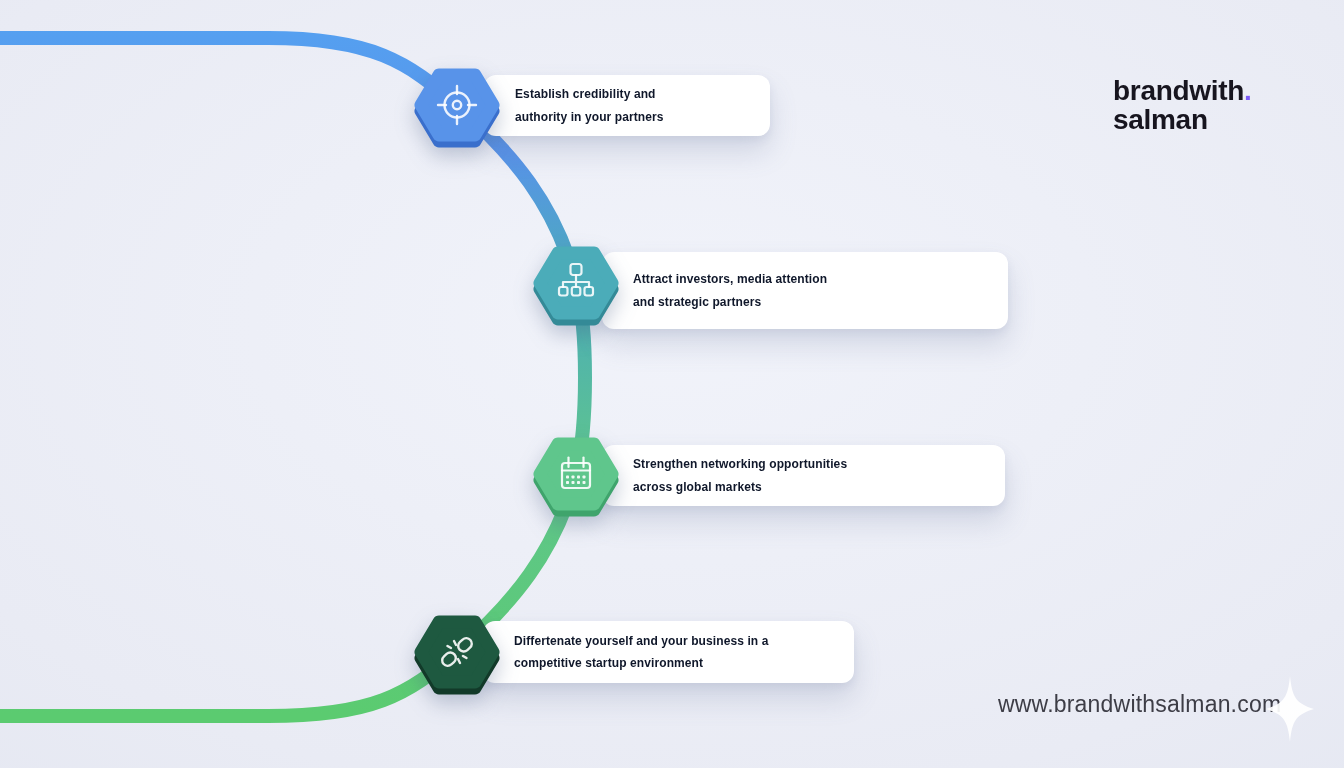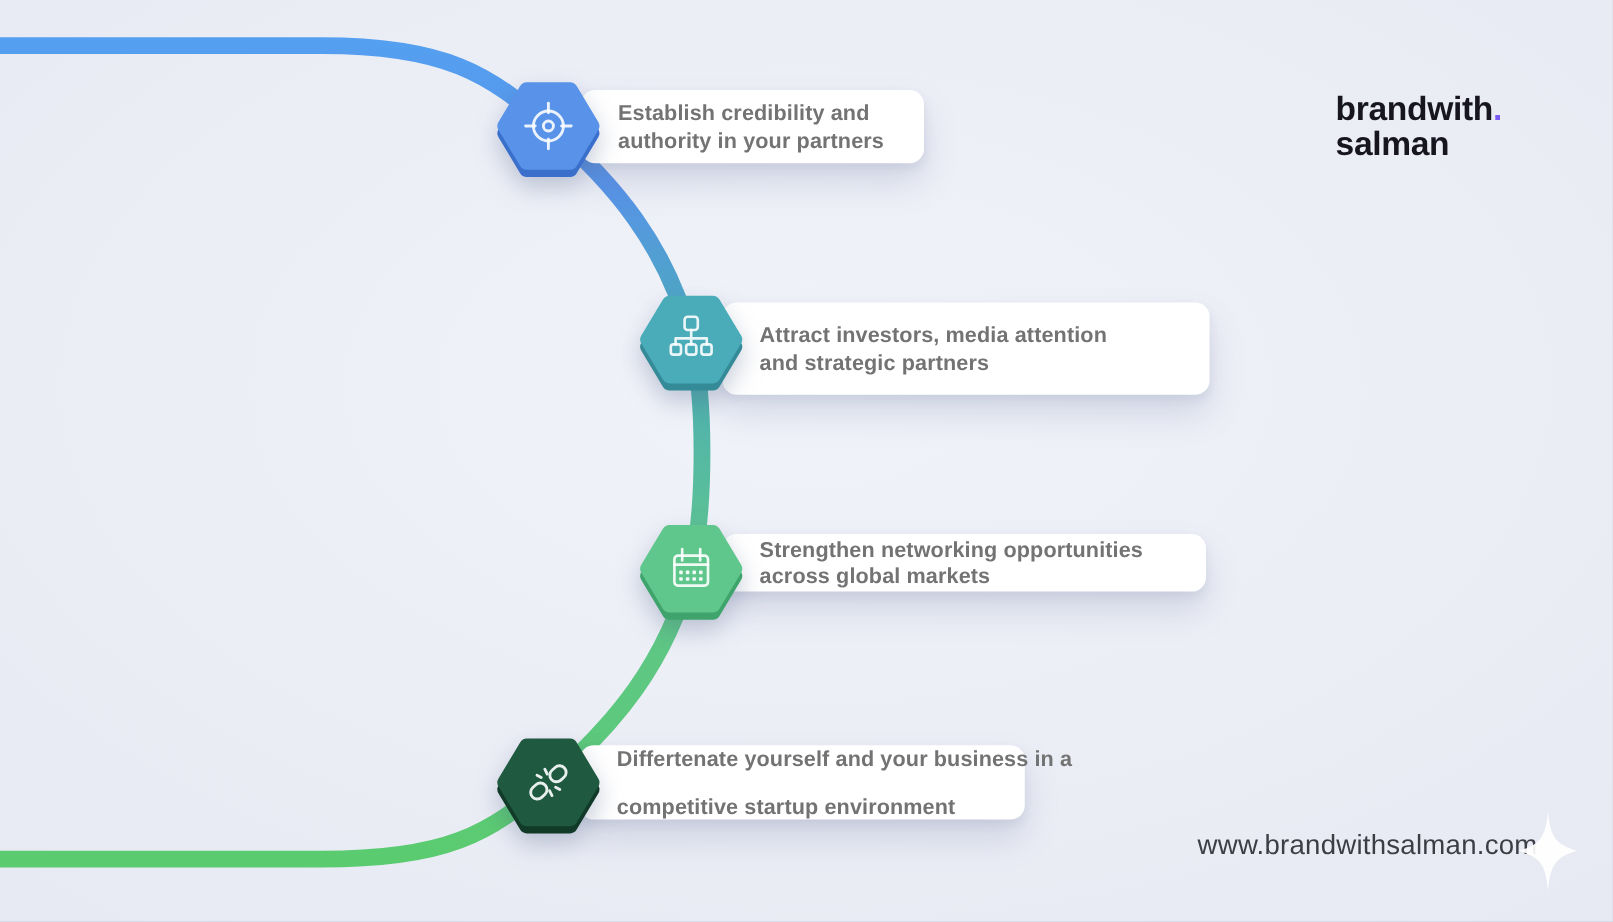--- a/index.html
+++ b/index.html
@@ -22,27 +22,27 @@
   }
   .logo .dot{color:#7b5af6;}
   .card{
     position:absolute;background:#ffffff;border-radius:12px;
     box-shadow:0 16px 28px rgba(96,108,150,.20),0 4px 8px rgba(96,108,150,.10);
     display:flex;flex-direction:column;justify-content:center;
     padding-left:31px;box-sizing:border-box;
   }
   .card span{
     display:block;white-space:nowrap;
-    font-size:18px;line-height:22.5px;font-weight:700;color:#737373;letter-spacing:.1px;
+    font-size:12px;line-height:22.5px;font-weight:700;color:#0f172a;letter-spacing:.1px;
   }
   .hex{position:absolute;width:110px;height:100px;filter:drop-shadow(0 9px 10px rgba(70,90,130,.30));}
   #card-1{left:484px;top:75px;width:286px;height:61px;}
   #card-2{left:602px;top:252px;width:406px;height:77px;}
-  #card-3{left:602px;top:445px;width:403px;height:48px;}
-  #card-4{left:483px;top:621px;width:371px;height:62px;justify-content:space-between;}
+  #card-3{left:602px;top:445px;width:403px;height:61px;}
+  #card-4{left:483px;top:621px;width:371px;height:62px;}
   #hex-1{left:402px;top:55px;}
   #hex-2{left:521px;top:233px;}
   #hex-3{left:521px;top:424px;}
   #hex-4{left:402px;top:602px;}
   .site-url{
     position:absolute;left:998px;top:691px;width:272px;
     font-size:23px;color:#3d3d46;letter-spacing:.2px;
   }
   .sparkle{position:absolute;left:1262px;top:674px;width:56px;height:70px;filter:blur(.5px);}
 </style>

